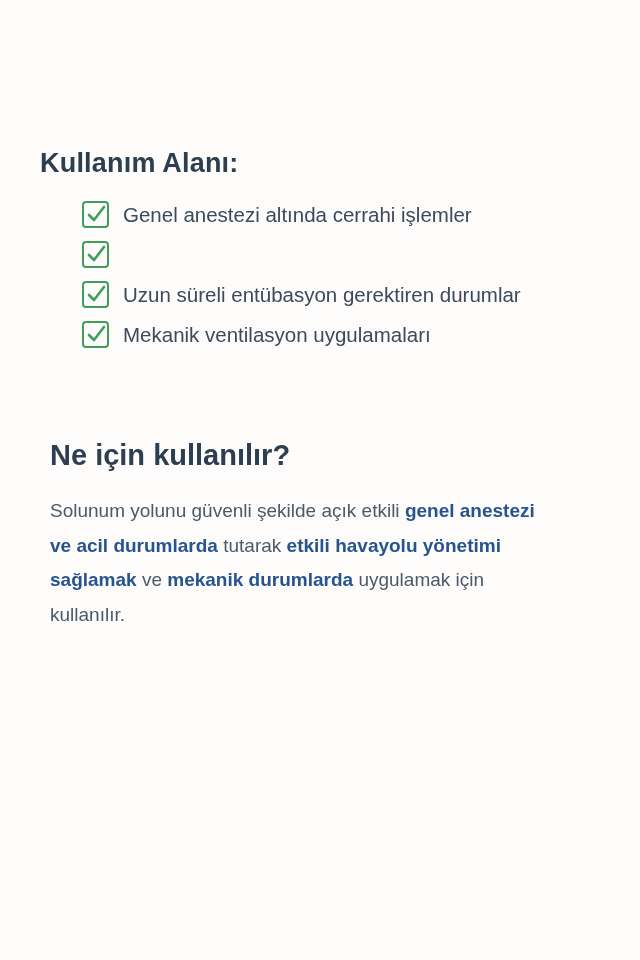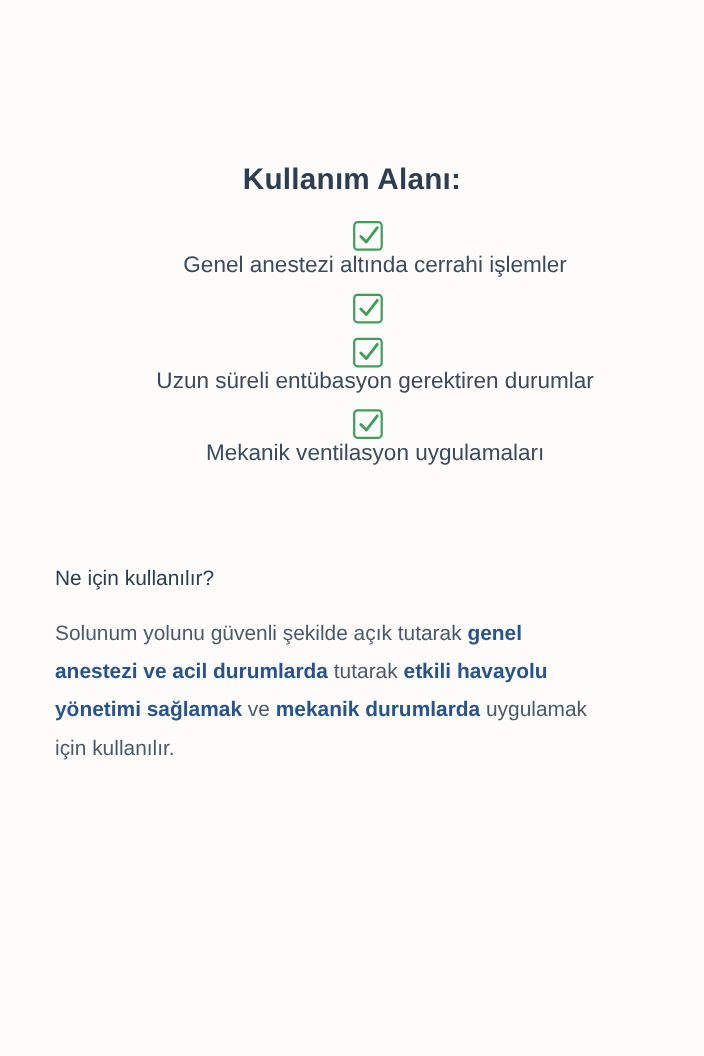--- a/index.html
+++ b/index.html
@@ -19,37 +19,36 @@
     width: 640px;
     height: 960px;
     box-sizing: border-box;
   }
 
   
   .section-usage {
     padding: 148px 40px 0 40px;
   }
   .usage-title {
-    text-align: center;
+    text-align: left;
     font-size: 27px;
     font-weight: bold;
     color: #2c3e50;
     letter-spacing: 0.2px;
     margin: 0 0 22px 0;
   }
   .usage-list {
     margin: 0;
     padding: 0 0 0 42px;
     list-style: none;
   }
   .usage-item {
     display: flex;
     align-items: center;
     margin-bottom: 13px;
-    flex-direction: column;
   }
   .check-box {
     flex: 0 0 auto;
     width: 27px;
     height: 27px;
     border: 2px solid #3f9e5a;
     border-radius: 4px;
     margin-right: 14px;
     position: relative;
     box-sizing: border-box;
@@ -63,22 +62,22 @@
     font-size: 20.5px;
     color: #3b4a5c;
     line-height: 1.25;
   }
 
   
   .section-why {
     padding: 78px 40px 0 50px;
   }
   .why-title {
-    font-size: 19px;
-    font-weight: normal;
+    font-size: 29px;
+    font-weight: bold;
     color: #2c3e50;
     margin: 0 0 22px 0;
   }
   .why-body {
     font-size: 19px;
     line-height: 1.82;
     color: #4a5a6b;
     max-width: 500px;
   }
   .why-body .hl {
@@ -125,20 +124,20 @@
           </svg>
         </span>
         <span class="usage-text">Mekanik ventilasyon uygulamaları</span>
       </li>
     </ul>
   </div>
 
   <div class="section-why">
     <h2 class="why-title">Ne için kullanılır?</h2>
     <p class="why-body">
-      <span>Solunum yolunu güvenli şekilde açık tutarak</span>
+      <span>Solunum yolunu güvenli şekilde açık etkili</span>
       <span class="hl">genel anestezi ve acil durumlarda</span><span> tutarak</span>
       <span class="hl">etkili havayolu yönetimi sağlamak</span><span> ve</span>
       <span class="hl">mekanik durumlarda</span><span> uygulamak için kullanılır.</span>
     </p>
   </div>
 
 </div>
 
 </body></html>

